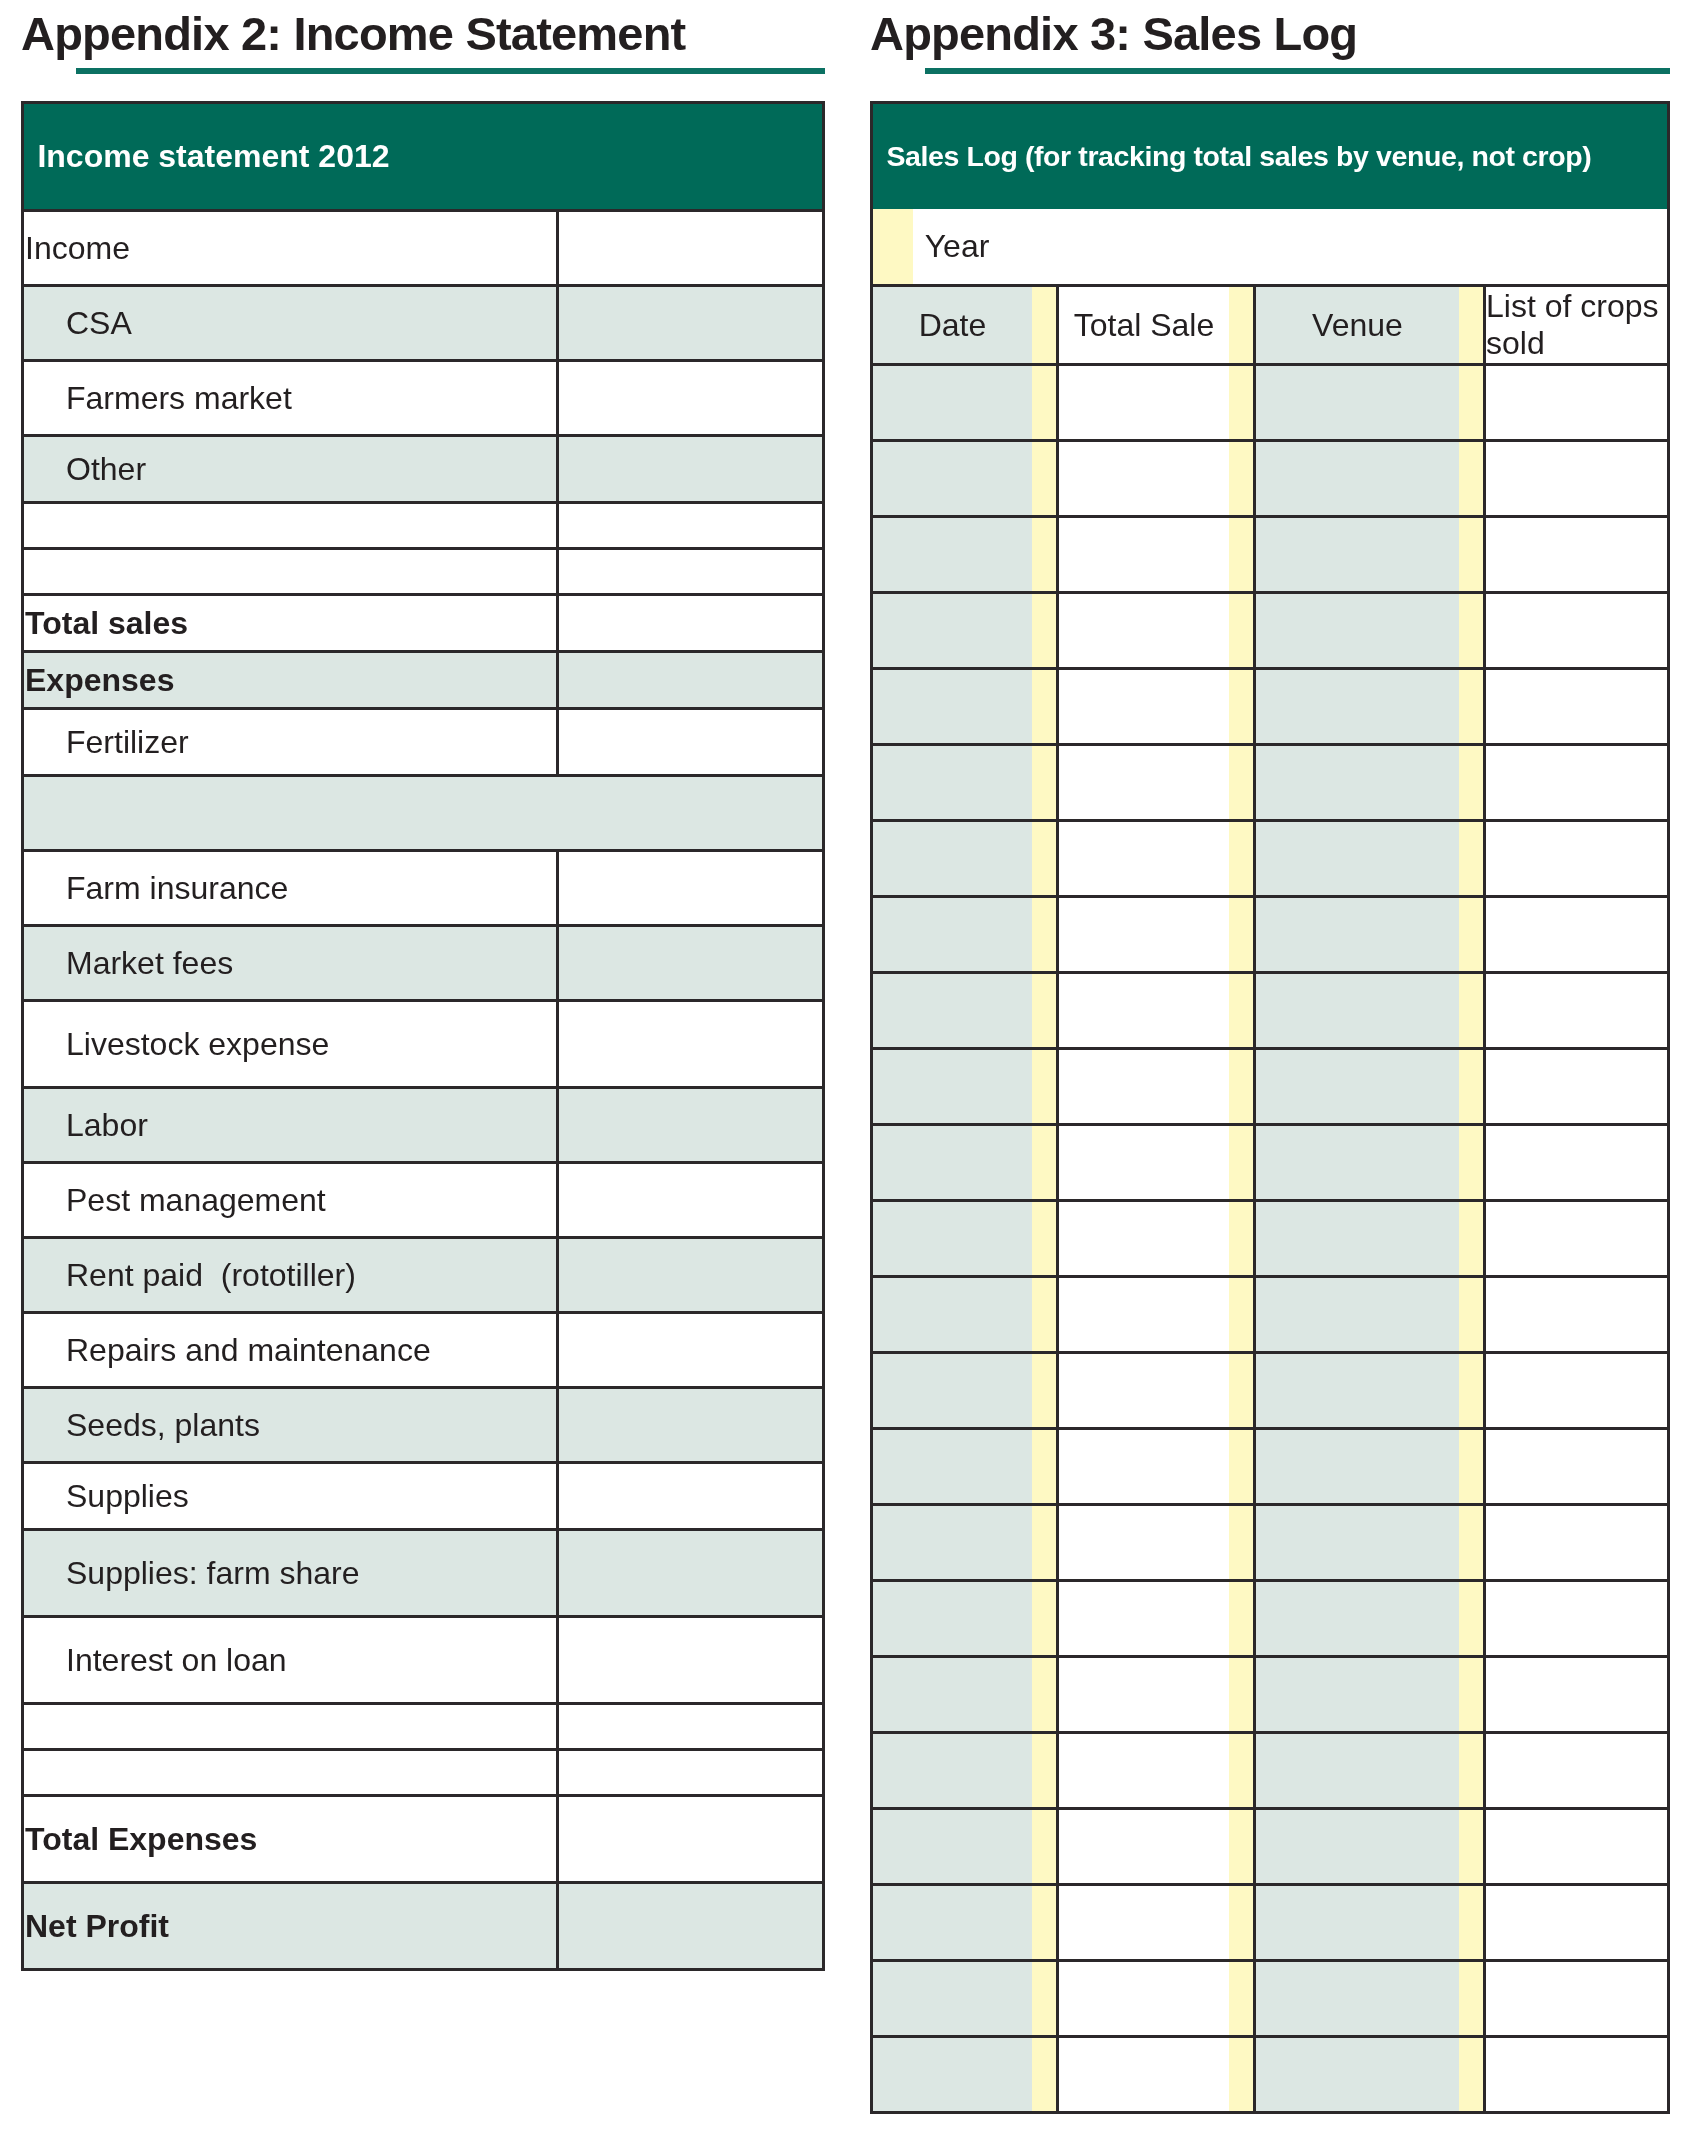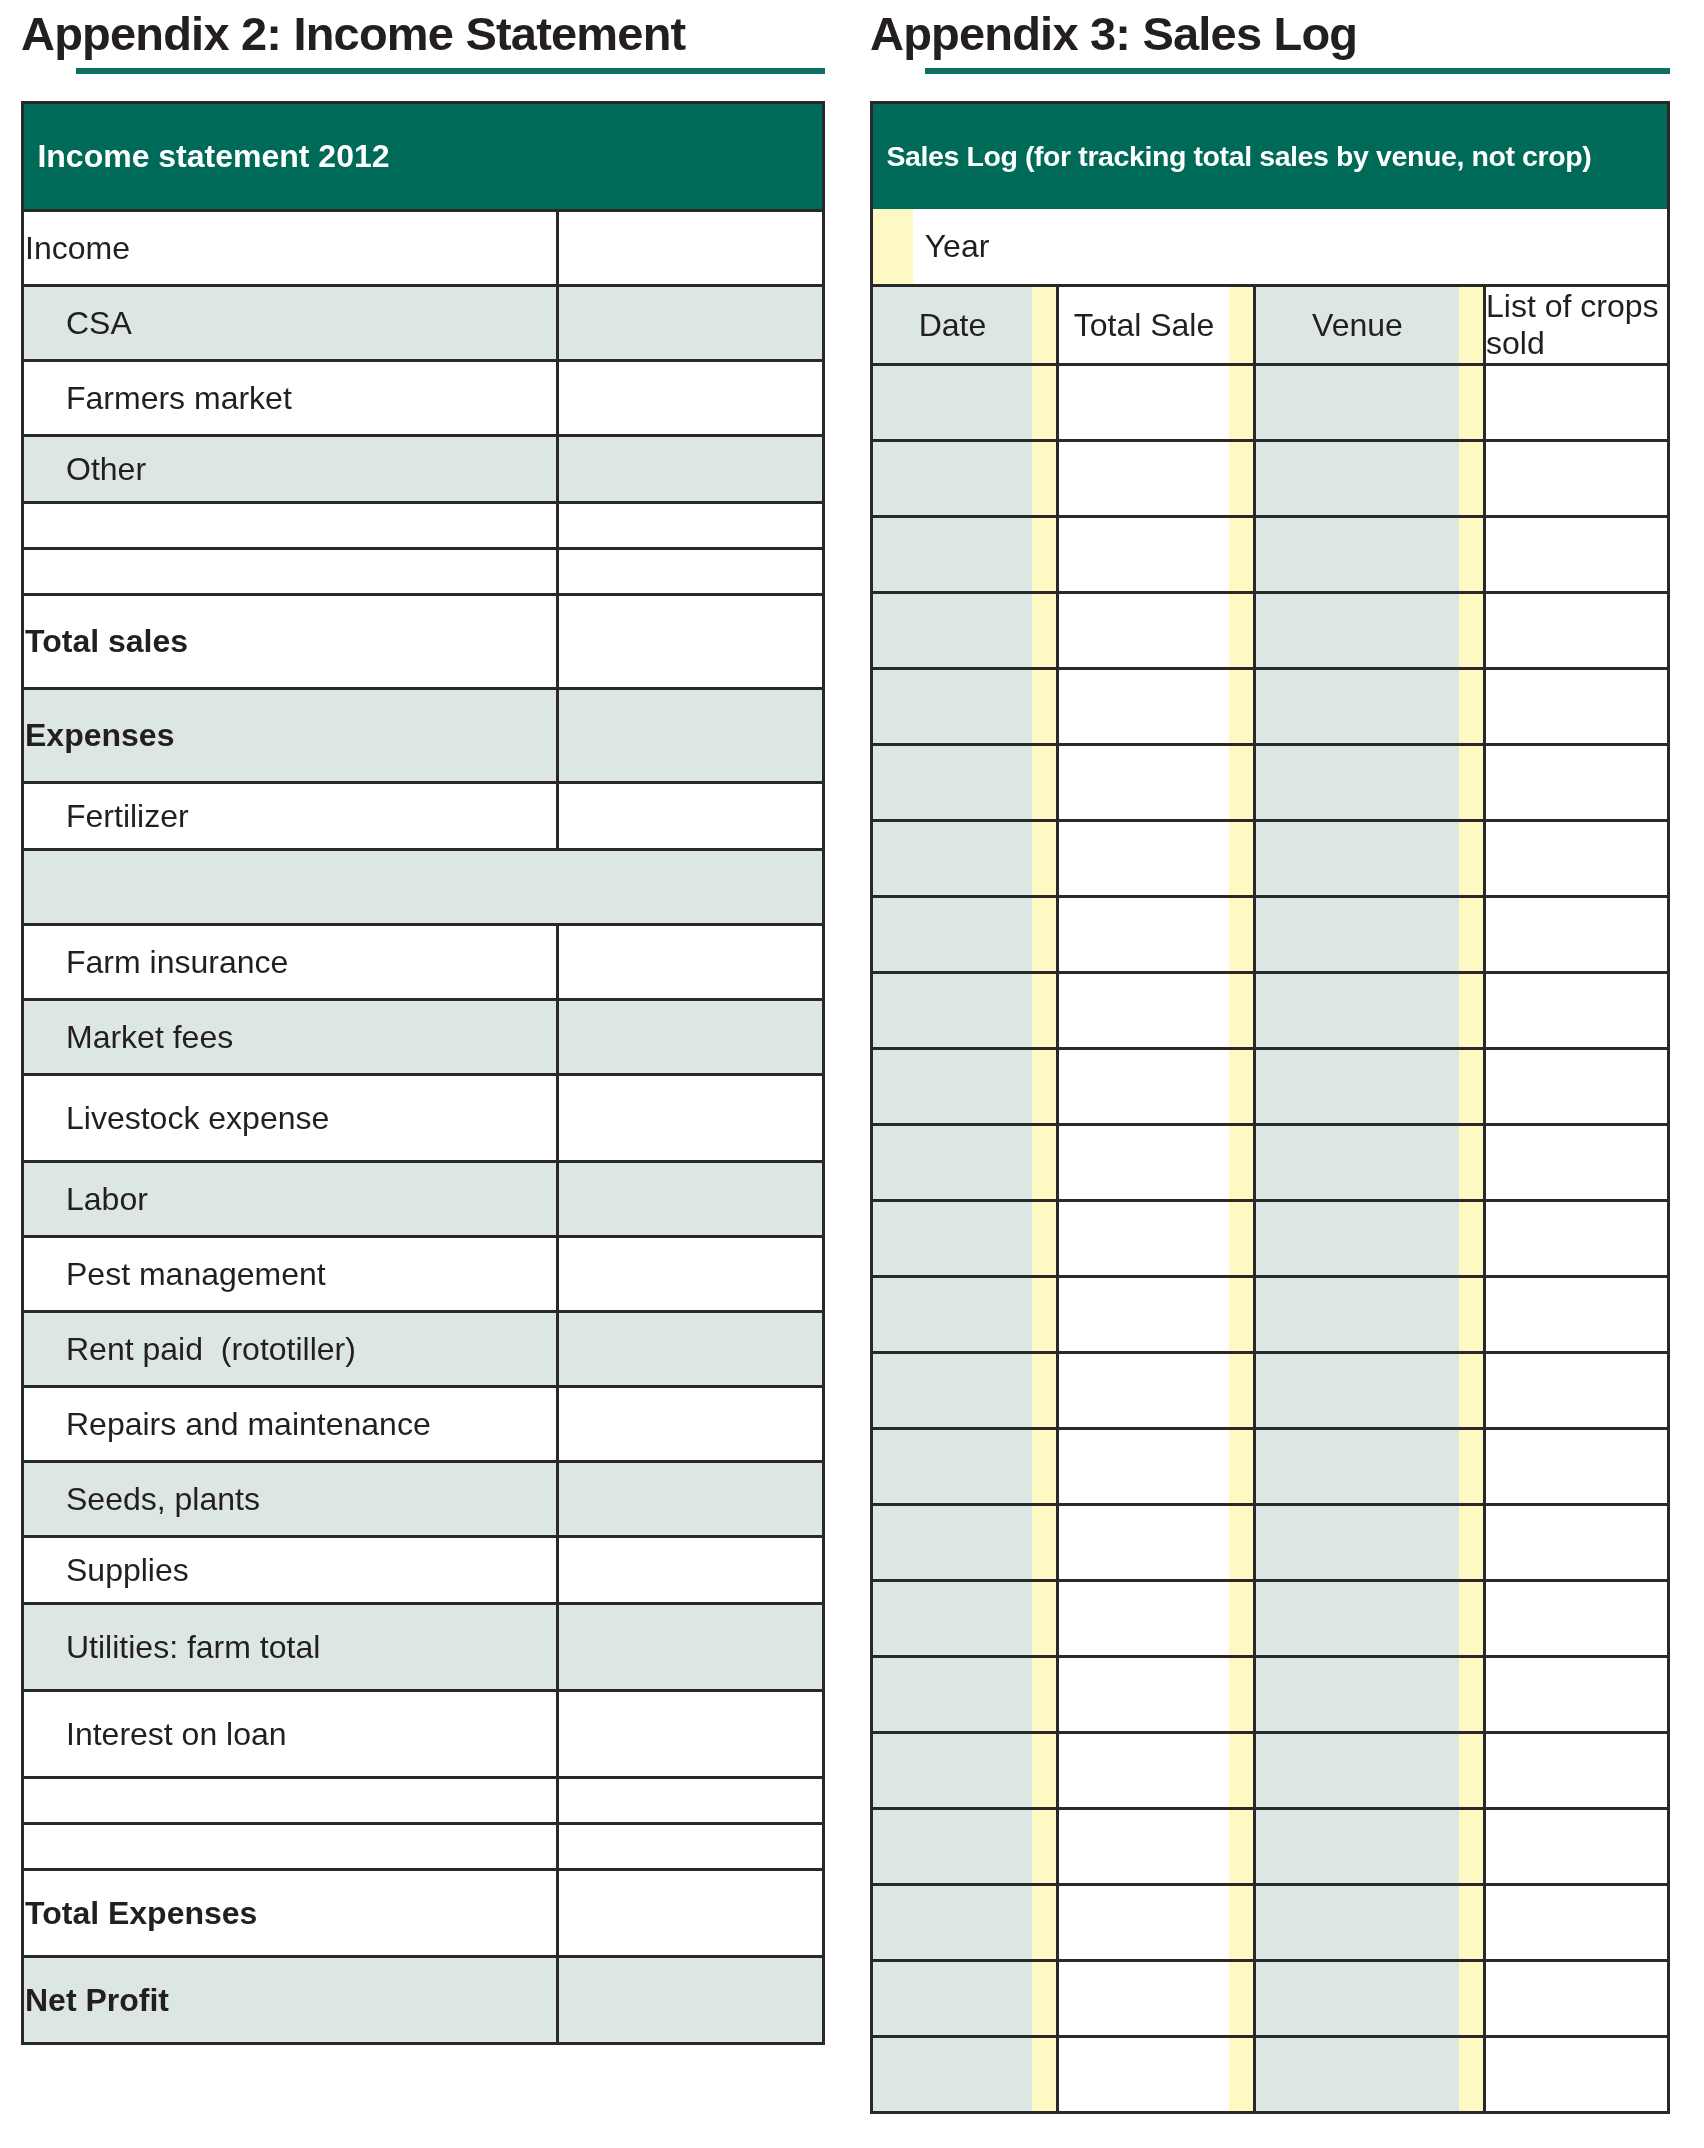--- a/index.html
+++ b/index.html
@@ -47,21 +47,21 @@
     display:flex; align-items:center;
     padding-left:1px; font-size:32px; white-space:pre;
   }
   .t-row .lab.ind { padding-left:42px; }
   .t-row.bold .lab { font-weight:700; }
   .t-row .val { flex:1; }
   .h-n  { height:75px; }
   .h-s  { height:67px; }
   .h-m  { height:46px; }
   .h-t  { height:87px;gap:40px; }
-  .h-b  { height:94px; }
+  .h-b  { height:57px; }
   .h-bt { height:87px; }
 
   
   .year-row {
     border-top:3.4px solid #2b282a; height:75px;
     display:flex; align-items:center; padding-left:11.7px;
     font-size:32px; background:#ffffff;margin-left:40px;
   }
   .s-row { display:flex; border-top:3.4px solid #2b282a;gap:24px; }
   .s-row.head { height:79px; }
@@ -158,21 +158,21 @@
         </div>
         <div class="t-row h-n shaded">
           <div class="lab ind">Seeds, plants</div>
           <div class="val"></div>
         </div>
         <div class="t-row h-s">
           <div class="lab ind">Supplies</div>
           <div class="val"></div>
         </div>
         <div class="t-row h-t shaded">
-          <div class="lab ind">Utilities: farm total</div>
+          <div class="lab ind">Supplies: farm share</div>
           <div class="val"></div>
         </div>
         <div class="t-row h-t">
           <div class="lab ind">Interest on loan</div>
           <div class="val"></div>
         </div>
         <div class="t-row h-m">
           <div class="lab"></div>
           <div class="val"></div>
         </div>

